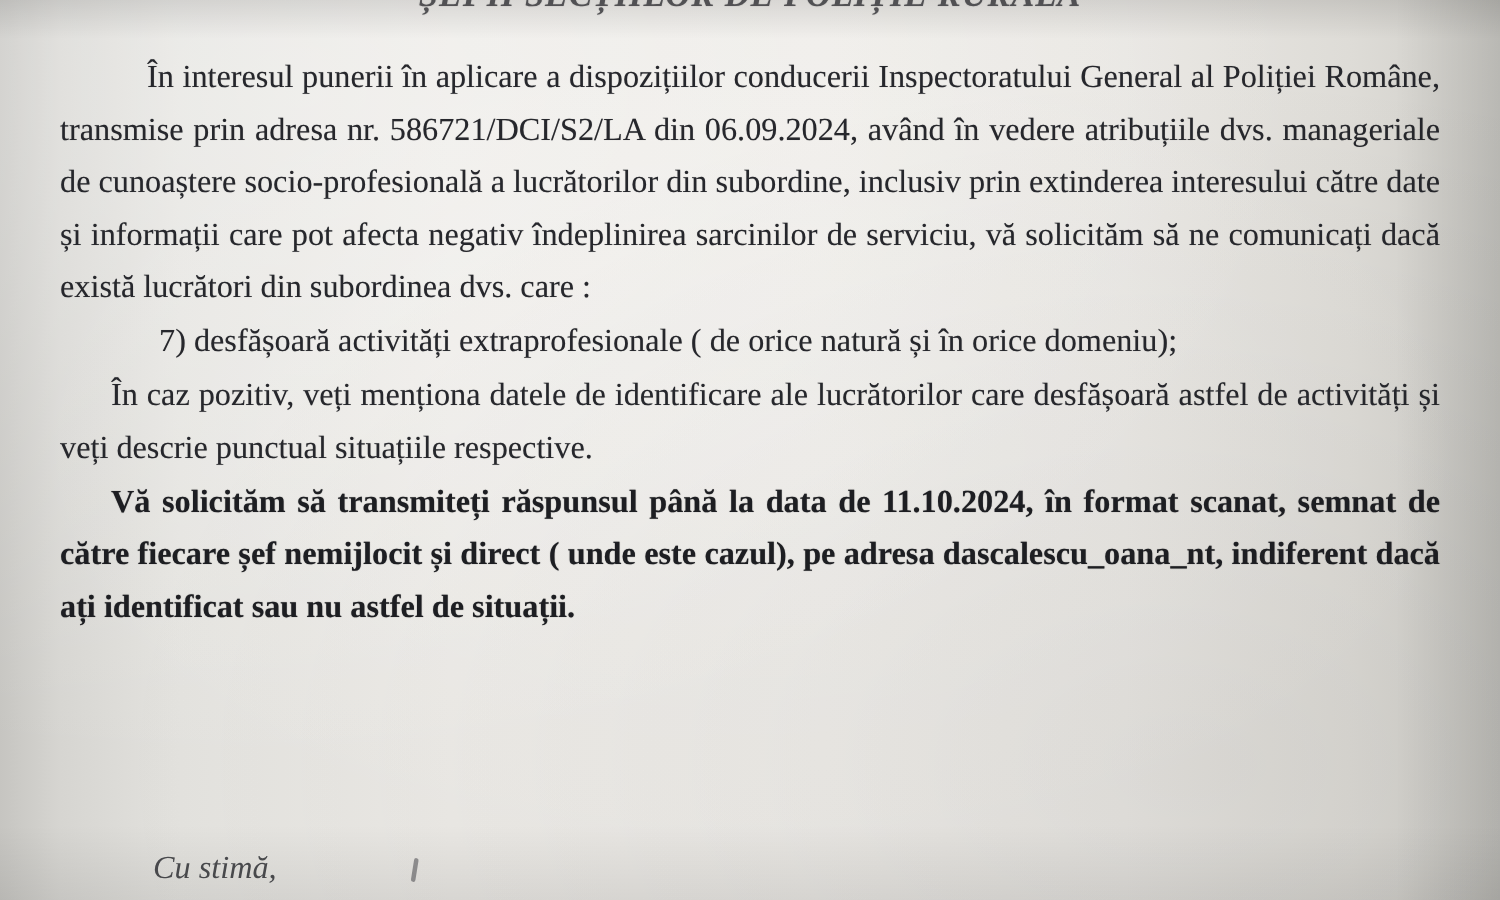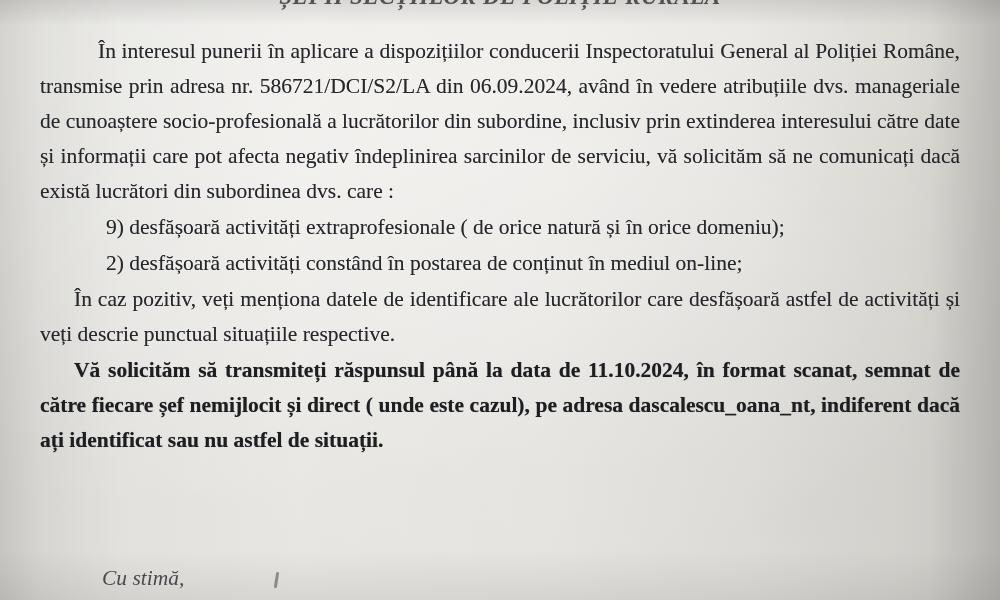--- a/index.html
+++ b/index.html
@@ -149,23 +149,22 @@
   <div class="vignette-t"></div>
 
   <div id="doc">
 
     <div class="heading">ȘEFII SECȚIILOR DE POLIȚIE RURALĂ</div>
 
     <div class="body-block">
 
       <p class="indent">În interesul punerii în aplicare a dispozițiilor conducerii Inspectoratului General al Poliției Române, transmise prin adresa nr. 586721/DCI/S2/LA din 06.09.2024, având în vedere atribuțiile dvs. manageriale de cunoaștere socio-profesională a lucrătorilor din subordine, inclusiv prin extinderea interesului către date și informații care pot afecta negativ îndeplinirea sarcinilor de serviciu, vă solicităm să ne comunicați dacă există lucrători din subordinea dvs. care :</p>
 
-      <p class="list nojust">9) desfășoară activități extraprofesionale ( de orice natură și în orice domeniu);</p>
+      <p class="list nojust">7) desfășoară activități extraprofesionale ( de orice natură și în orice domeniu);</p>
 
-      <p class="list nojust">2) desfășoară activități  constând în postarea de conținut în mediul on-line;</p>
 
       <p class="indent-sm">În caz pozitiv, veți menționa datele de identificare ale lucrătorilor care desfășoară astfel de activități și veți descrie punctual situațiile respective.</p>
 
 
       <p class="indent-sm bold">Vă solicităm să transmiteți răspunsul până la data de 11.10.2024, în format scanat, semnat de către fiecare șef  nemijlocit și direct ( unde este cazul), pe adresa dascalescu_oana_nt, indiferent dacă ați identificat sau nu astfel de situații.</p>
     </div>
 
     <div class="closing">
       <div class="c-text">Cu stimă,</div>
     </div>

